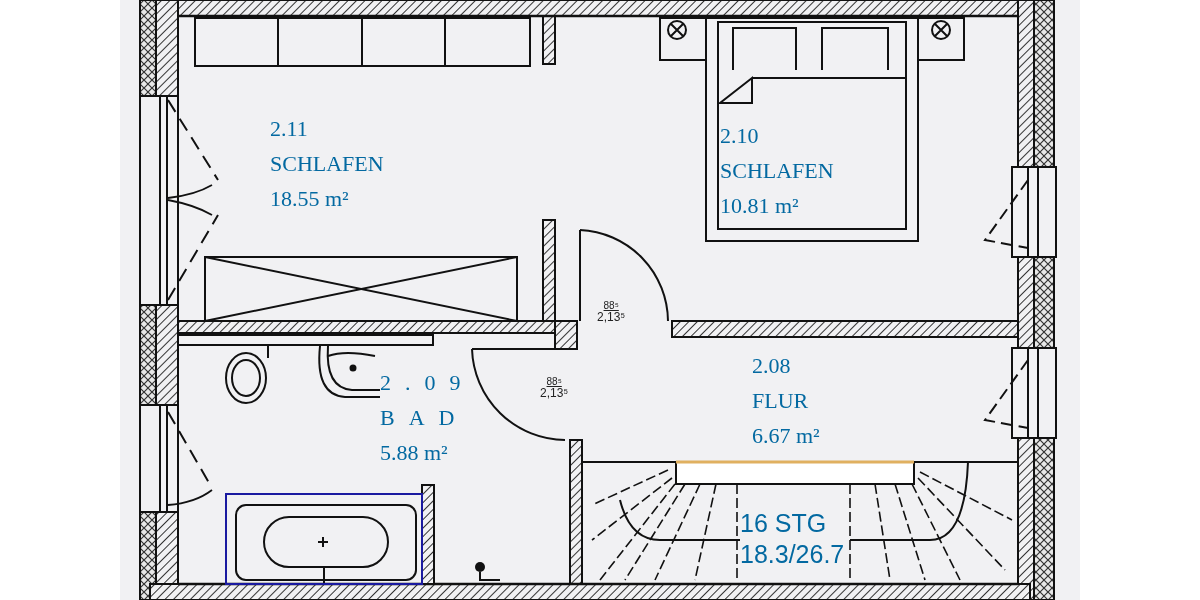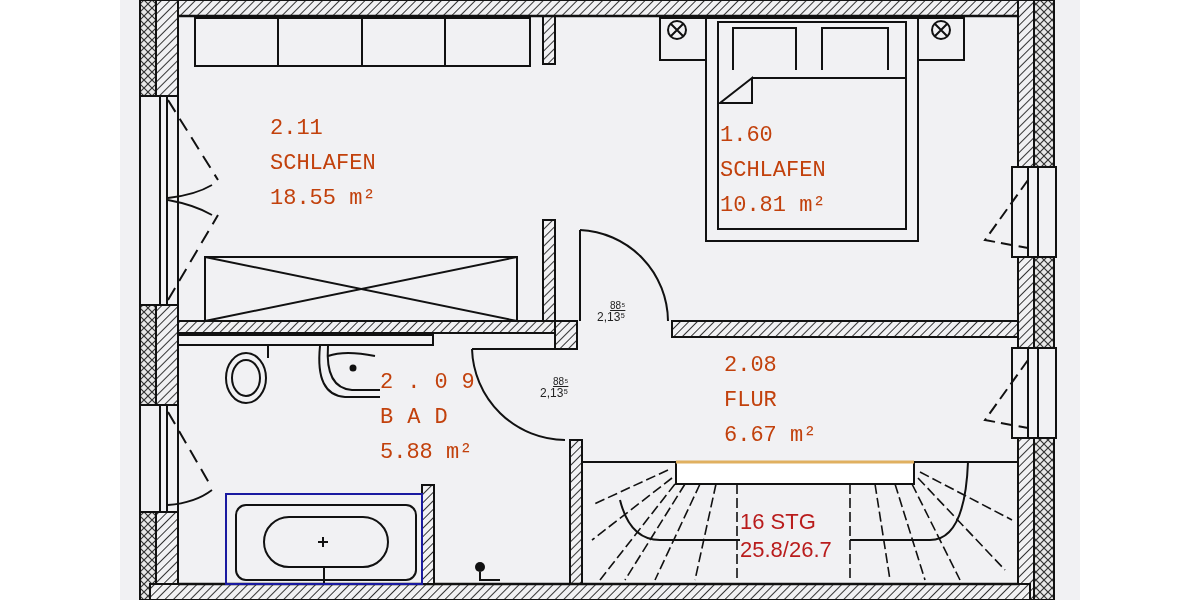--- a/index.html
+++ b/index.html
@@ -1,24 +1,24 @@
 <!DOCTYPE html>
 <html><head>
 <meta charset="utf-8">
 <style>
   html,body{margin:0;padding:0;background:#ffffff;}
   body{width:1200px;height:600px;overflow:hidden;position:relative;font-family:"Liberation Sans",sans-serif;}
   .sheet{position:absolute;left:120px;top:0;width:960px;height:600px;background:#f1f1f3;}
   svg{position:absolute;left:0;top:0;}
-  .lbl{position:absolute;color:#c2410c;font-family:Liberation Mono, monospace;line-height:1;white-space:nowrap;}
+  .lbl{position:absolute;color:#0369a1;font-family:Liberation Serif, serif;line-height:1;white-space:nowrap;}
   .room-num,.room-name,.room-area{display:block;font-size:22px;margin-bottom:13px;}
   .spaced{letter-spacing:14px;}
-  .dim{position:absolute;font-size:12px;color:#222;text-align:right;line-height:1.1;}
+  .dim{position:absolute;font-size:12px;color:#222;text-align:center;line-height:1.1;}
   .dim .t{display:block;text-decoration:underline;font-size:10px;}
-  .stairtxt{position:absolute;font-size:22px;color:#b91c1c;line-height:1.25;}
+  .stairtxt{position:absolute;font-size:25px;color:#0369a1;line-height:1.25;}
 </style>
 </head>
 <body>
 
 <div class="sheet"></div>
 
 <svg width="1200" height="600" viewBox="0 0 1200 600">
   <defs>
     <pattern id="hatch" width="6" height="6" patternUnits="userSpaceOnUse" patternTransform="rotate(45)">
       <rect width="6" height="6" fill="#f1f1f3"></rect>
@@ -185,40 +185,40 @@
   </g>
   <line x1="676" y1="462" x2="914" y2="462" stroke="#e0b060" stroke-width="3"></line>
 </svg>
 
 <div class="lbl" style="left:270px;top:118px;">
   <span class="room-num">2.11</span>
   <span class="room-name">SCHLAFEN</span>
   <span class="room-area">18.55 m²</span>
 </div>
 <div class="lbl" style="left:720px;top:125px;">
-  <span class="room-num">1.60</span>
+  <span class="room-num">2.10</span>
   <span class="room-name">SCHLAFEN</span>
   <span class="room-area">10.81 m²</span>
 </div>
 <div class="lbl" style="left:380px;top:372px;">
   <span class="room-num spaced">2.09</span>
   <span class="room-name spaced">BAD</span>
   <span class="room-area">5.88 m²</span>
 </div>
-<div class="lbl" style="left:724px;top:355px;">
+<div class="lbl" style="left:752px;top:355px;">
   <span class="room-num">2.08</span>
   <span class="room-name">FLUR</span>
   <span class="room-area">6.67 m²</span>
 </div>
 
 <div class="dim" style="left:597px;top:300px;">
   <span class="t">88⁵</span>
   <span>2,13⁵</span>
 </div>
 <div class="dim" style="left:540px;top:376px;">
   <span class="t">88⁵</span>
   <span>2,13⁵</span>
 </div>
 
 <div class="stairtxt" style="left:740px;top:508px;">
   <span style="display:block">16 STG</span>
-  <span style="display:block">25.8/26.7</span>
+  <span style="display:block">18.3/26.7</span>
 </div>
 
 </body></html>

